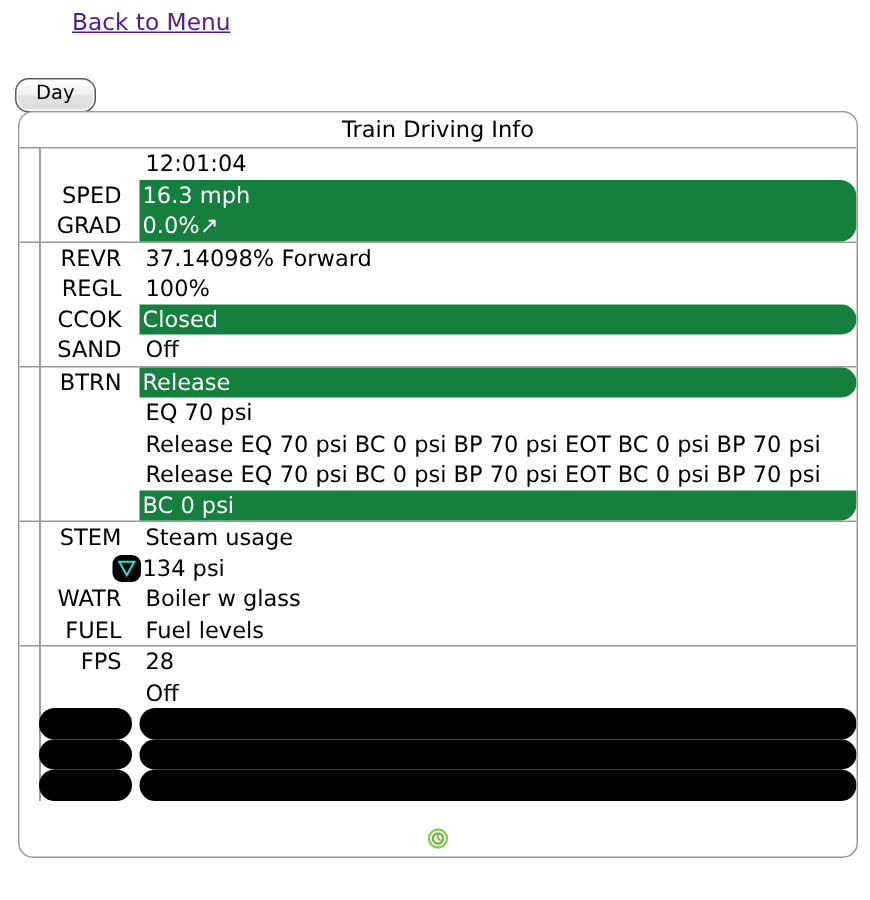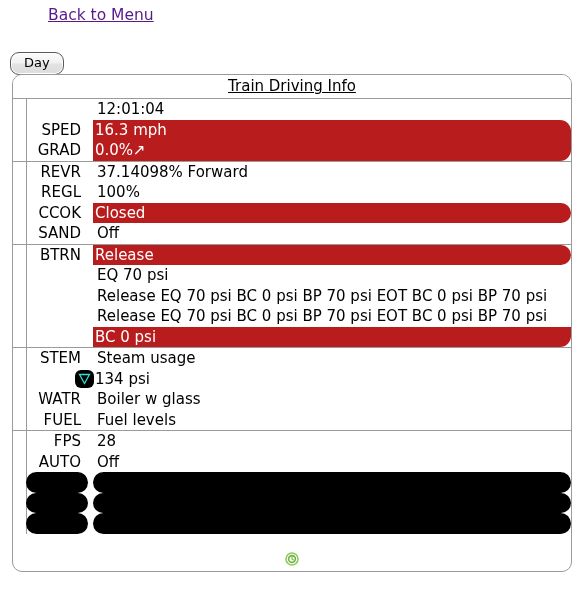--- a/index.html
+++ b/index.html
@@ -53,21 +53,20 @@
   
   .panel {
     position: relative;
     margin: 0 8px 0 12px;
     border: 1px solid #9a9a9a;
     border-radius: 10px;
     background: #ffffff;
     height: 498px;
     box-sizing: border-box;
     overflow: hidden;
-    text-decoration: underline;
   }
   .panel-title {
     text-align: center;
     font-size: 15px;
     padding: 2px 0 3px 0;
     border-bottom: 1px solid #9a9a9a;
     background: #ffffff;
   }
 
   .rows {
@@ -104,21 +103,21 @@
     bottom: 0;
     overflow: hidden;
     font-size: 15px;
     z-index: 2;
     padding-left: 2px;
     box-sizing: border-box;
   }
 
   
   .row.hl .value {
-    background: #b91c1c;
+    background: #15803d;
     color: #ffffff;
     border-radius: 0 11px 11px 0;
     left: 80px;
   }
 
   
   .row.hl.joined-top .value { border-top-right-radius: 0; }
   .row.hl.joined-bot .value { border-bottom-right-radius: 0; }
 
   .c-yellow { color: #f5f500; }
@@ -271,21 +270,20 @@
           <div class="value">Fuel levels</div>
         </div>
       </div>
       <div class="group last">
         <div class="vline"></div>
         <div class="row">
           <div class="label">FPS</div>
           <div class="value">28</div>
         </div>
         <div class="row">
-          <div class="label">AUTO</div>
           <div class="value">Off</div>
         </div>
         <div class="row blank">
           <div class="lblbox"></div>
           <div class="valbox"></div>
         </div>
         <div class="row blank">
           <div class="lblbox"></div>
           <div class="valbox"></div>
         </div>

